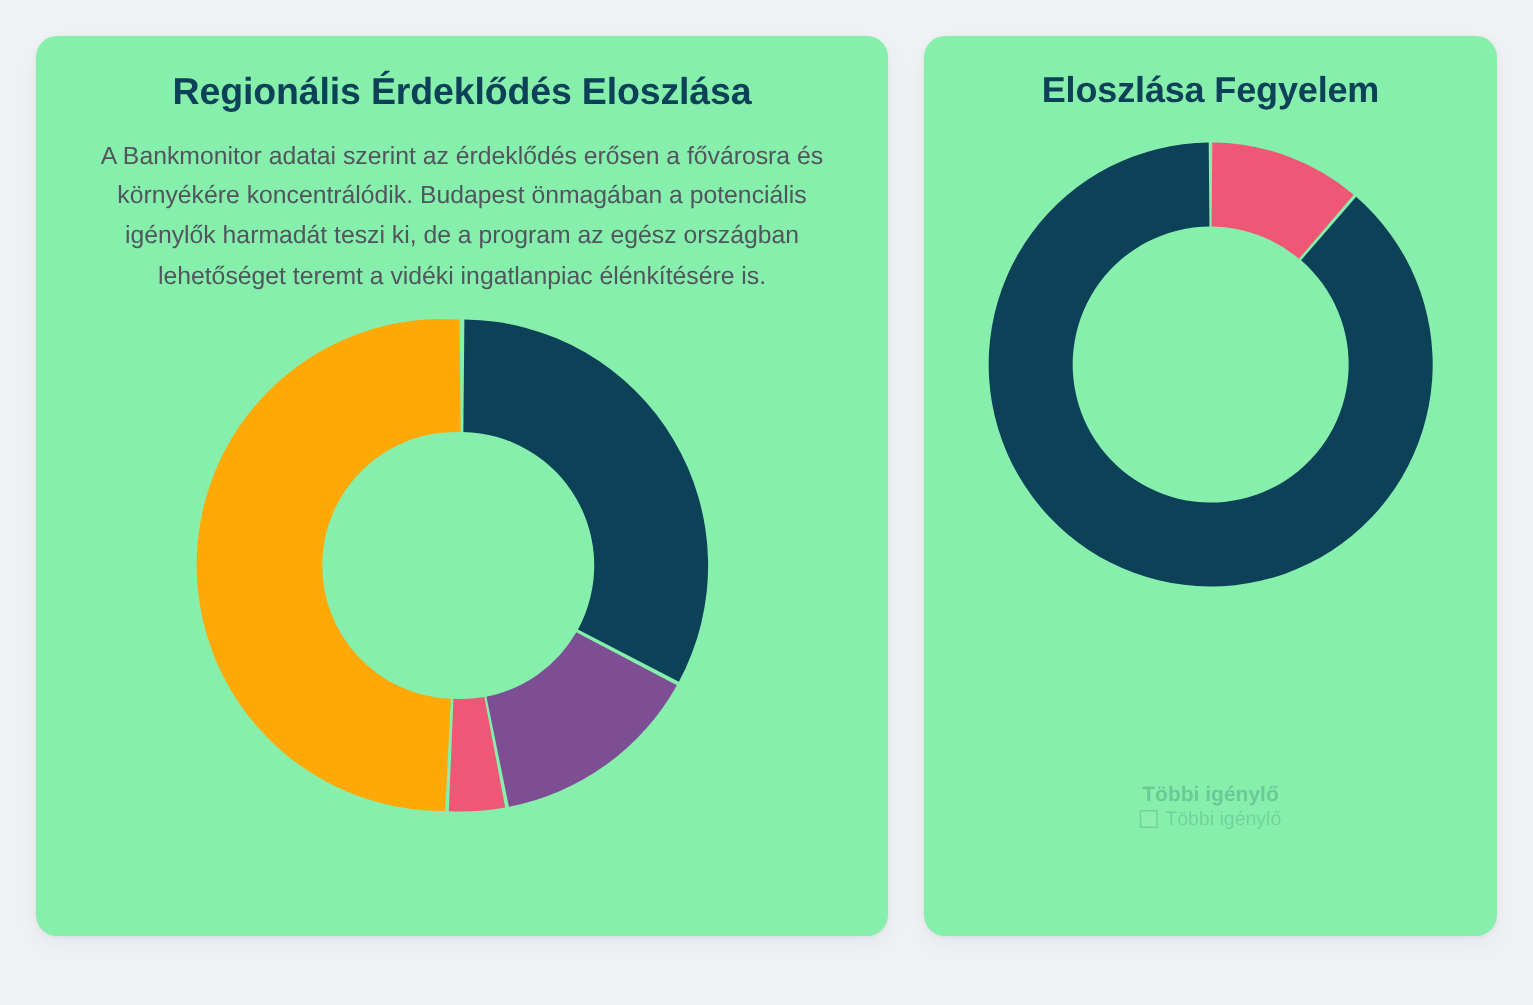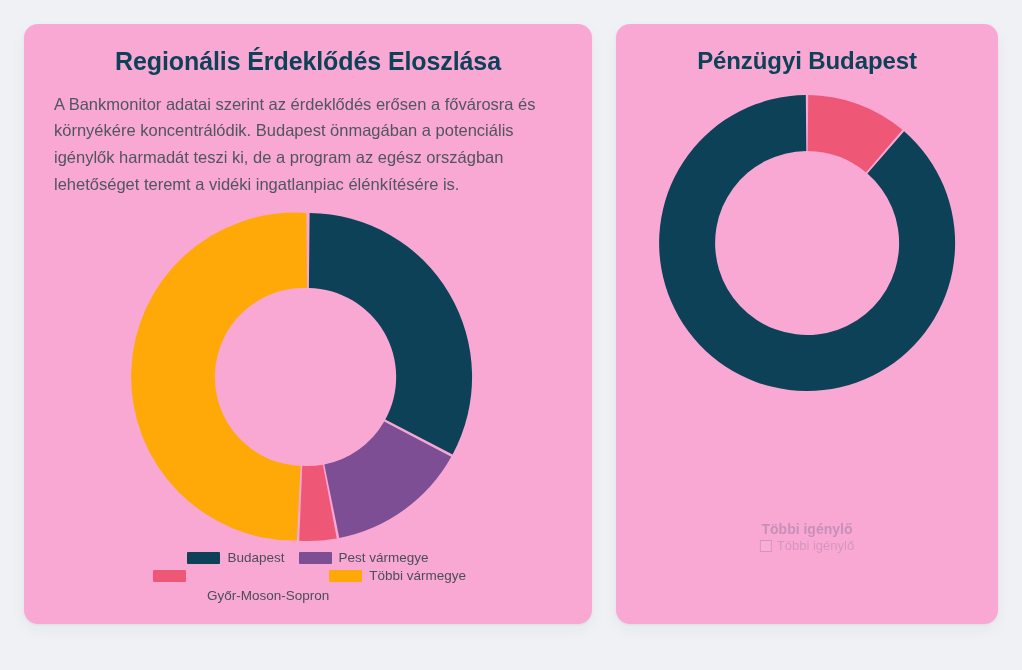--- a/index.html
+++ b/index.html
@@ -19,21 +19,21 @@
   .page {
     width: 1022px;
     height: 670px;
     position: relative;
     display: flex;
     gap: 24px;
     padding: 24px 24px 46px 24px;
   }
 
   .card {
-    background: #f9a8d4;
+    background: #86efac;
     border-radius: 14px;
     box-shadow: 0 1px 3px rgba(16, 36, 56, 0.055),
                 0 6px 16px rgba(16, 36, 56, 0.045);
     position: relative;
     overflow: hidden;
     display: flex;
     flex-direction: column;
     align-items: center;
   }
 
@@ -47,21 +47,21 @@
     text-align: center;
     letter-spacing: -0.1px;
     line-height: 1.22;
   }
   .card-right .card-title { font-size: 24px; }
 
   .card-desc {
     color: #51555e;
     font-size: 16.5px;
     line-height: 1.62;
-    text-align: left;
+    text-align: center;
     margin-top: 14px;
     max-width: 508px;
   }
   .card-right .card-desc { max-width: 306px; margin-top: 16px; font-size: 16.5px; }
 
   
   .chart-wrap {
     position: relative;
     width: 100%;
     flex: 1 1 auto;
@@ -172,49 +172,26 @@
 
             <path fill="#ef5777" d="M 28.8 161.4 A 164 164 0 0 1 -8.8 163.8
                      L -5.7 88.8 A 89 89 0 0 0 14.9 87.7 Z"></path>
 
             <path fill="#ffa908" d="M -11.2 163.6 A 164 164 0 1 1 -1.6 -164
                      L -0.9 -89 A 89 89 0 1 0 -7.4 88.9 Z"></path>
           </g>
         </svg>
       </div>
 
-      <div class="legend">
-
-        <div class="legend-item">
-          <span class="swatch" style="background:#0c4158"></span>
-          <span class="legend-label">Budapest</span>
-        </div>
-
-        <div class="legend-item">
-          <span class="swatch" style="background:#7e4e95"></span>
-          <span class="legend-label">Pest vármegye</span>
-        </div>
-
-        <div class="legend-item legend-item-gyor">
-          <span class="swatch" style="background:#ef5777"></span>
-          <span class="legend-label">Győr-Moson-Sopron</span>
-        </div>
-
-        <div class="legend-item">
-          <span class="swatch" style="background:#ffa908"></span>
-          <span class="legend-label">Többi vármegye</span>
-        </div>
-
-      </div>
     </div>
   </section>
 
   <section class="card card-right">
 
-    <h2 class="card-title">Pénzügyi Budapest</h2>
+    <h2 class="card-title">Eloszlása Fegyelem</h2>
 
 
     <div class="chart-wrap">
 
       <div class="donut-right">
         <svg width="300" height="300" viewBox="0 0 300 300" role="img">
           <g transform="translate(150,150)">
 
             <path fill="#ef5777" d="M 1.2 -148 A 148 148 0 0 1 95.5 -113.2
                      L 59.0 -70.5 A 92 92 0 0 0 0.7 -92 Z"></path>

